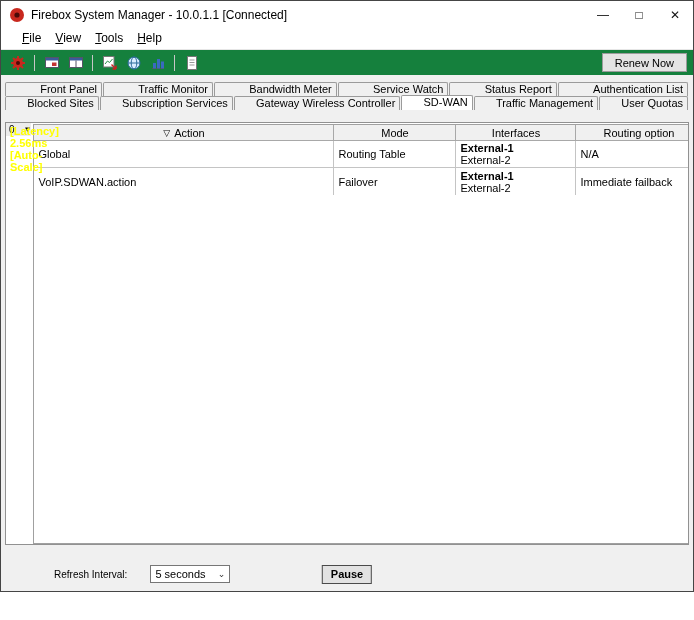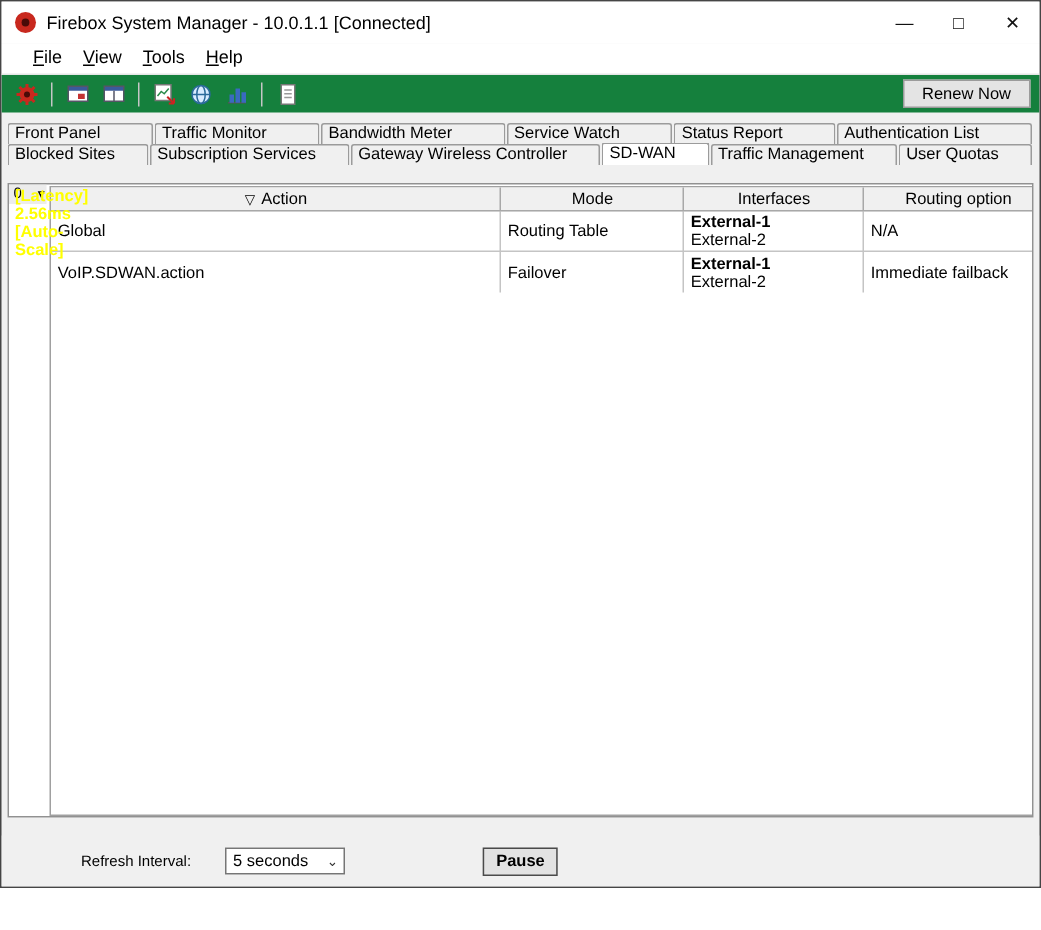--- a/index.html
+++ b/index.html
@@ -26,21 +26,21 @@
   .toolbar { height:25px; background:#15803d; display:flex; align-items:center; padding:0 6px; gap:3px; flex:0 0 auto; }
   .tb-btn { width:21px; height:19px; display:flex; align-items:center; justify-content:center; }
   .tb-sep { width:1px; height:16px; background:#c6c6c6; margin:0 3px; }
   .renew-btn { margin-left:auto; height:19px; padding:0 12px; background:#e4e4e4;
                border:1px solid #9b9b9b; font-size:11px; display:flex; align-items:center; }
 
   
   .tabs { margin:7px 4px 0; flex:0 0 auto; }
   .tab-row { display:flex; height:14px; }
   .tab { flex:1 1 auto; border:1px solid #9b9b9b; border-bottom:none; border-radius:2px 2px 0 0;
-         background:#f0f0f0; font-size:11px; line-height:12px; text-align:left;
+         background:#f0f0f0; font-size:11px; line-height:12px; text-align:right;
          padding:0 4px; white-space:nowrap; overflow:hidden; margin-right:1px; }
   .tab.active { background:#fff; position:relative; z-index:3; height:15px; margin-top:-1px; font-weight:normal; }
 
   
   .pane { flex:1 1 auto; margin:12px 4px; border:1px solid #919191; background:#fff;
           display:flex; flex-direction:row; overflow:hidden; position:relative; z-index:2; }
 
   
   .chart { position:relative; height:252px; flex:0 0 auto;
            background-image:

